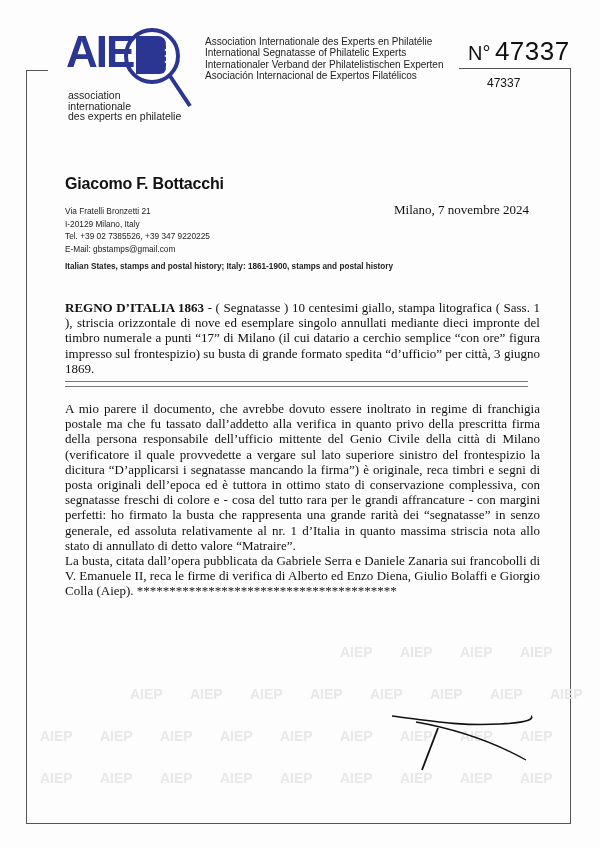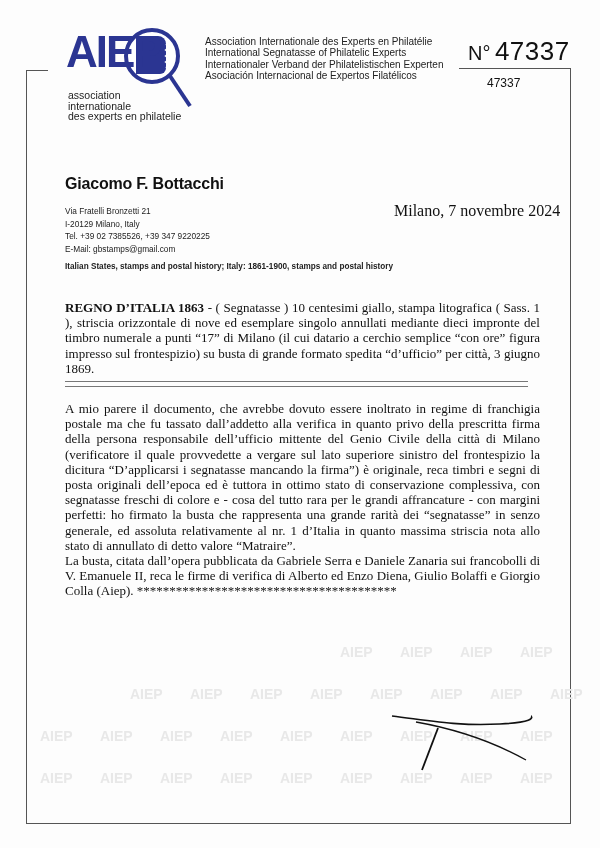--- a/index.html
+++ b/index.html
@@ -21,21 +21,21 @@
     .logo svg { position: absolute; left: 0; top: 0; }
 
     .assoc-lines { position: absolute; left: 205px; top: 36px; font-family: "Liberation Sans", sans-serif; font-size: 10px; line-height: 11.3px; color: #222; }
     .cert-no { position: absolute; left: 468px; top: 36px; font-family: "Liberation Sans", sans-serif; color: #111; }
     .cert-no .prefix { font-size: 20px; }
     .cert-no .num { font-size: 26px; letter-spacing: 0.5px; }
     .cert-no-small { position: absolute; left: 487px; top: 76px; font-family: "Liberation Sans", sans-serif; font-size: 12px; color: #111; }
 
     .expert-name { position: absolute; left: 65px; top: 175px; font-family: "Liberation Sans", sans-serif; font-size: 16px; font-weight: bold; color: #111; letter-spacing: -0.2px; }
     .expert-info { position: absolute; left: 65px; top: 197px; font-family: Liberation Sans, sans-serif; font-size: 8.3px; line-height: 12.6px; color: #222; margin-top: 8px; }
-    .date { position: absolute; left: 394px; top: 202px; font-size: 16px; color: #111; }
+    .date { position: absolute; left: 394px; top: 202px; font-size: 13px; color: #111; }
     .specialty { position: absolute; left: 65px; top: 262px; font-family: "Liberation Sans", sans-serif; font-size: 8.2px; color: #222; font-weight: bold; }
 
     .desc { position: absolute; left: 65px; top: 300px; width: 475px; font-size: 13px; line-height: 15.2px; text-align: justify; color: #111; }
     .desc b { font-weight: bold; }
     .sep { position: absolute; left: 65px; top: 381px; width: 463px; height: 6px; border-top: 1px solid #777; border-bottom: 1px solid #777; }
 
     .body-text { position: absolute; left: 65px; top: 401px; width: 475px; font-size: 13px; line-height: 15.2px; text-align: justify; color: #111; }
     .body-text p { margin: 0; }
 
     .signature { position: absolute; left: 380px; top: 700px; width: 160px; height: 90px; }

